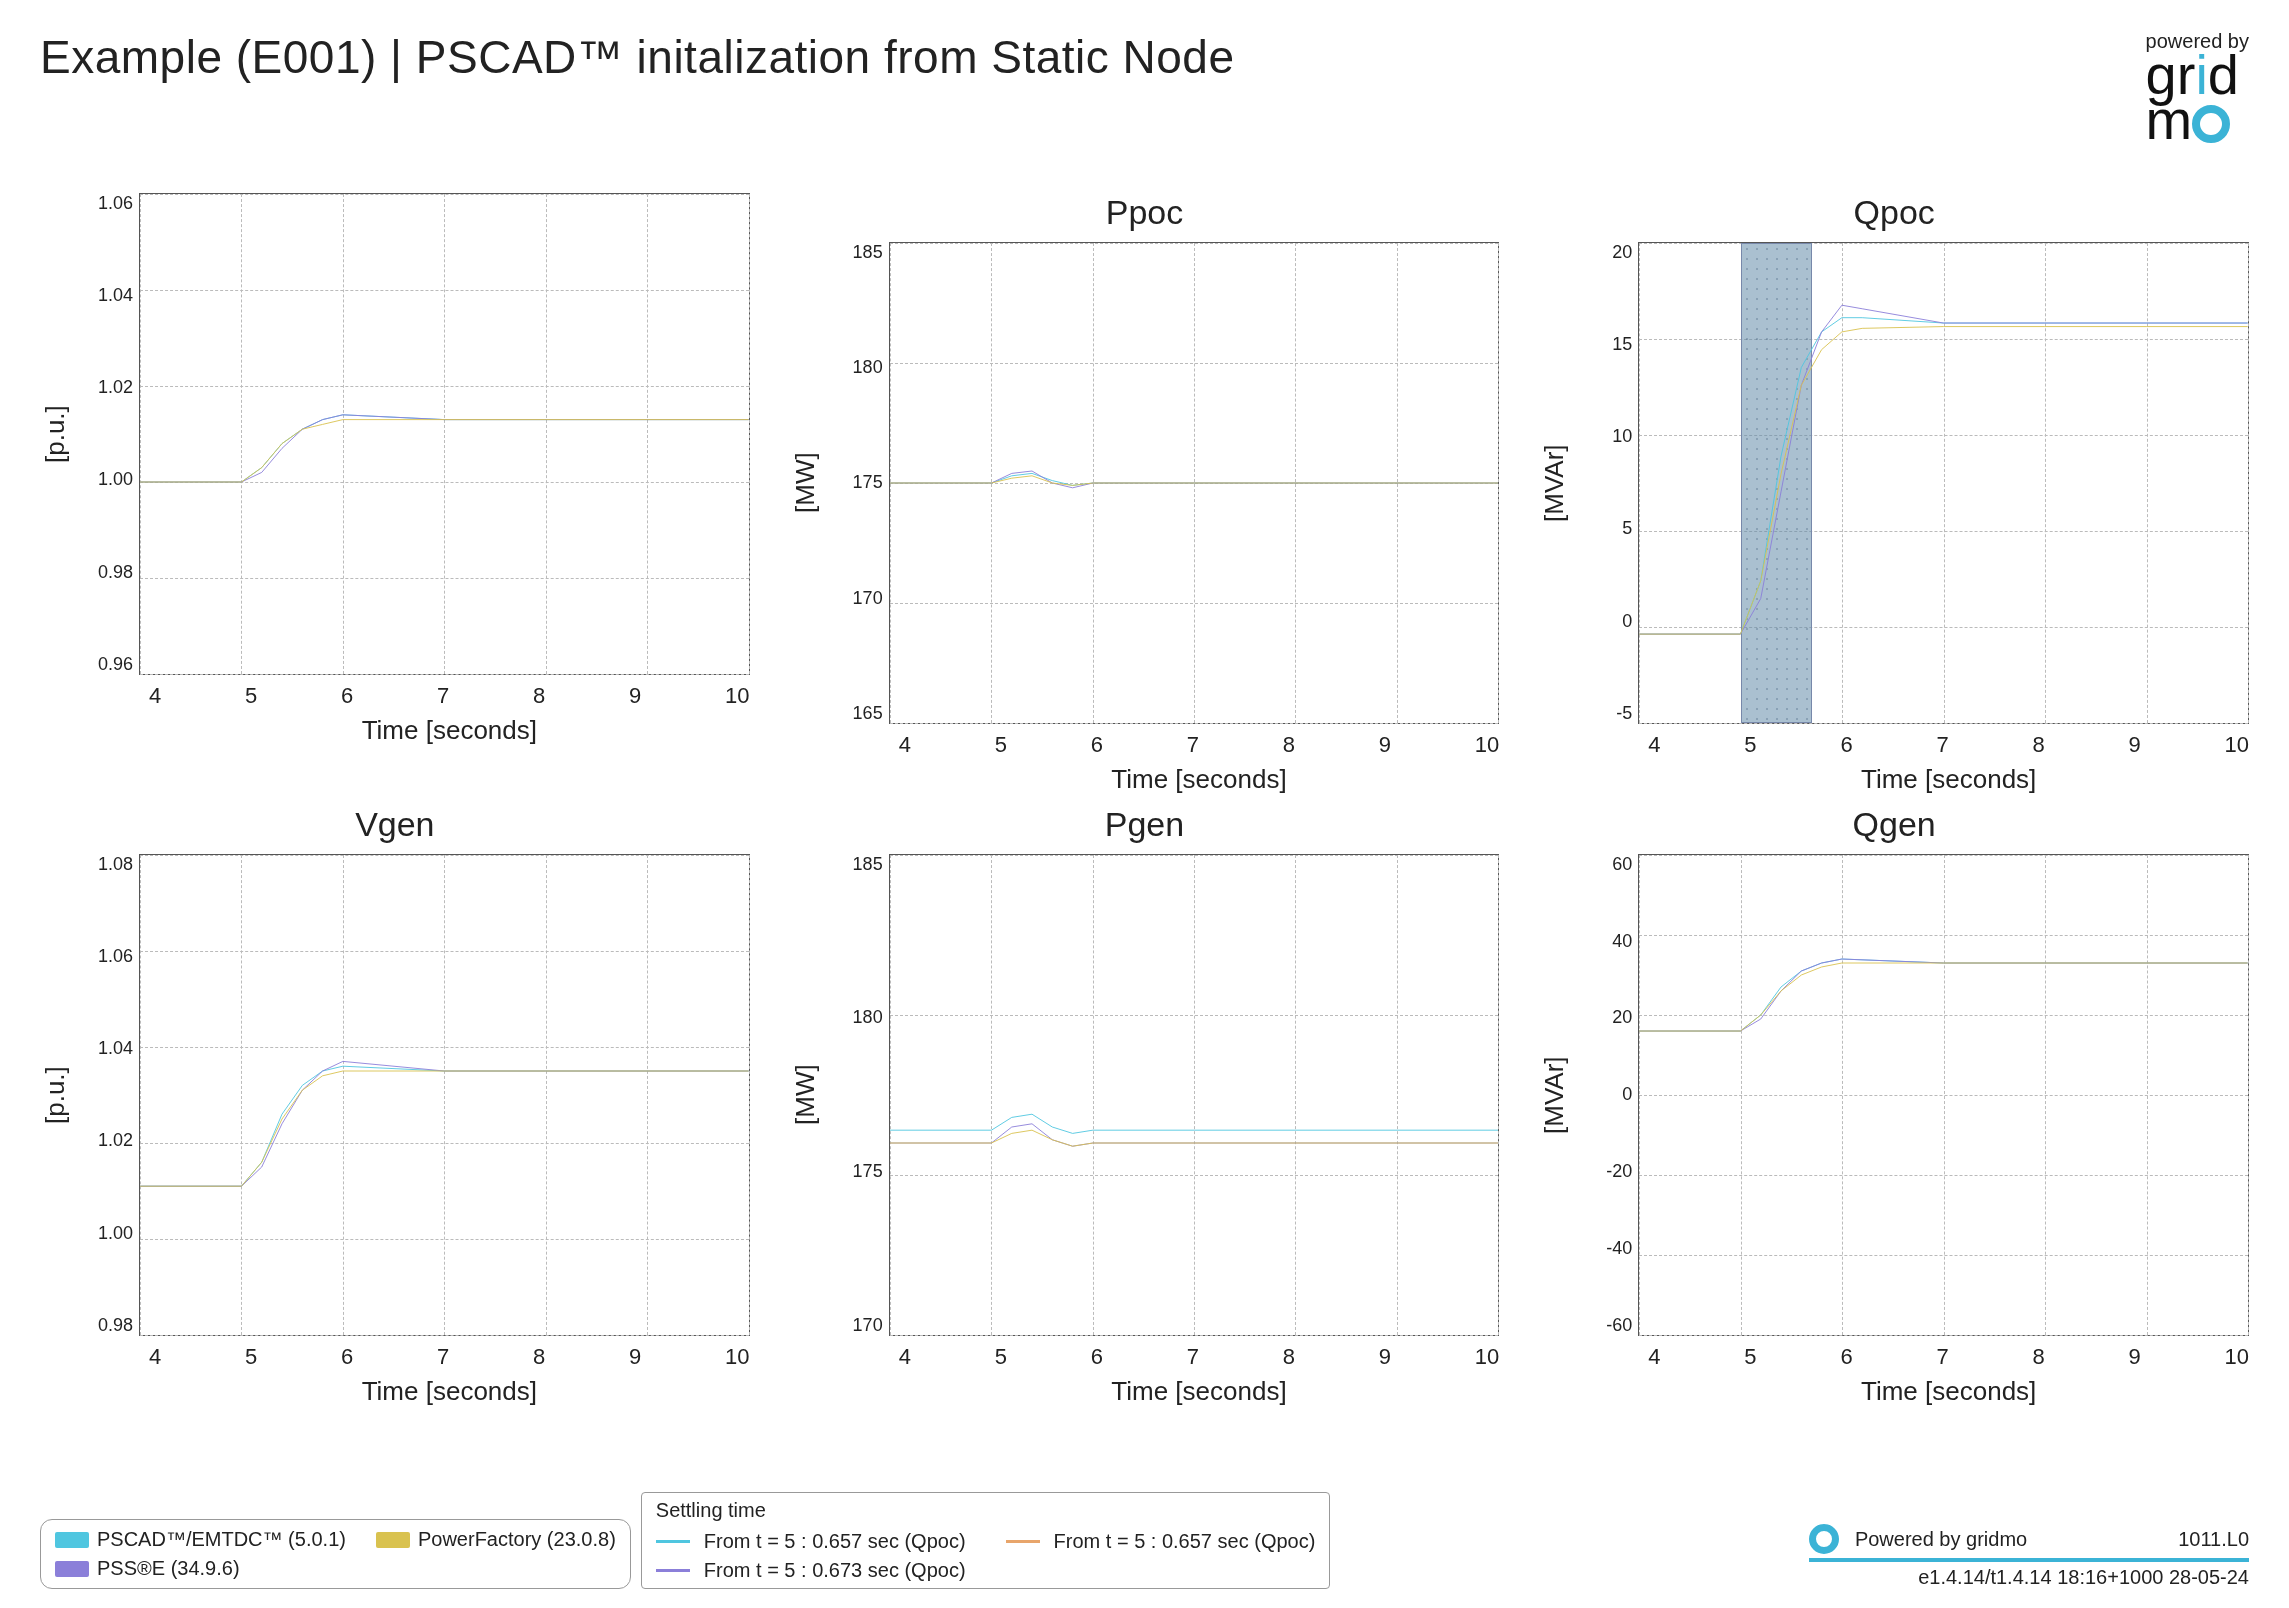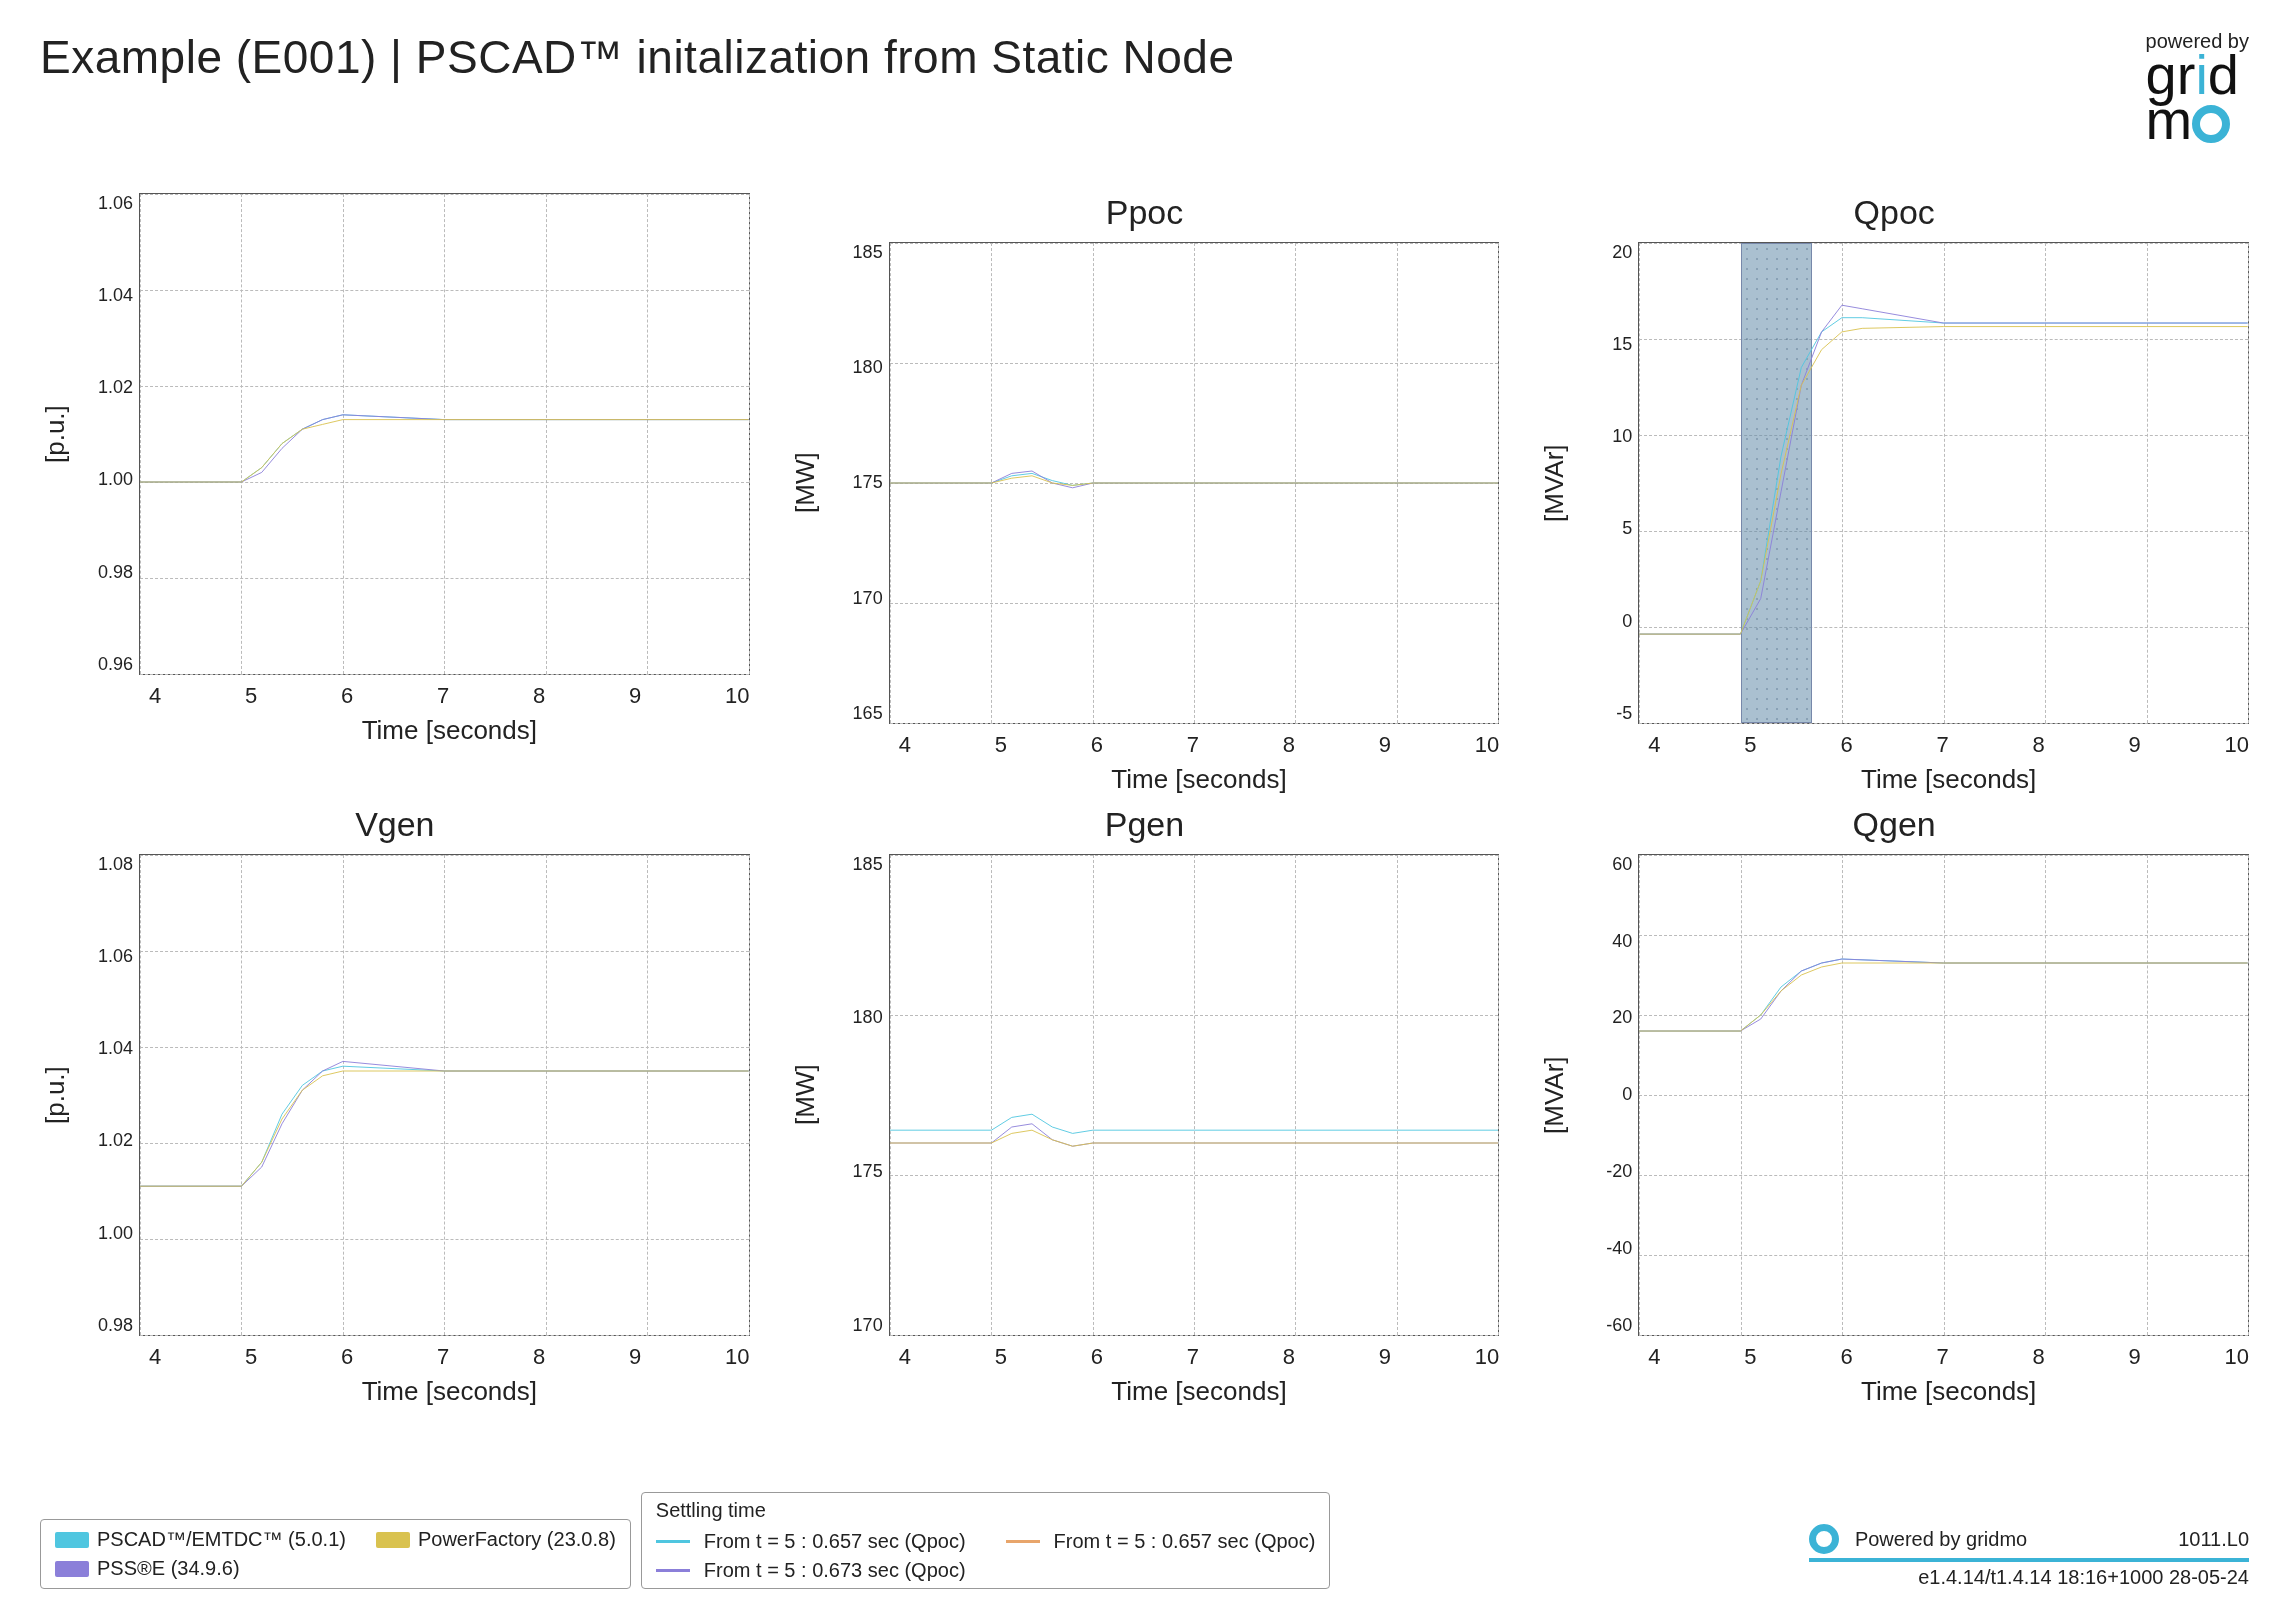--- a/index.html
+++ b/index.html
@@ -50,21 +50,21 @@
     position:absolute; top:0; bottom:0; background:rgba(100,140,170,0.55);
     background-image: radial-gradient(circle, rgba(60,90,120,0.3) 1.2px, transparent 1.2px);
     background-size: 10px 10px; border:1px solid #78a;
   }
   svg.curves { position:absolute; inset:0; width:100%; height:100%; }
   .xaxis { display:flex; justify-content:space-between; font-size:22px; color:#222;
     margin-left:109px; margin-top:8px; }
   .xlabel { text-align:center; font-size:26px; color:#222; margin-top:6px; margin-left:109px;}
   .footer { position:absolute; left:40px; right:40px; bottom:20px; display:flex; justify-content:space-between; align-items:flex-end; }
   .legend-box { display:flex; gap:10px; align-items:flex-end; }
-  .legend-main { border:1px solid #999; border-radius:4px; padding:8px 14px; display:flex; gap:30px; background:#fff;}
+  .legend-main { border:1px solid #999; border-radius:12px; padding:8px 14px; display:flex; gap:30px; background:#fff;}
   .legend-col { display:flex; flex-direction:column; gap:6px; }
   .legend-item { display:flex; align-items:center; gap:8px; font-size:20px; color:#222; }
   .swatch { width:34px; height:16px; border-radius:2px; }
   .legend-settle { border:1px solid #999; border-radius:4px; padding:6px 14px; background:#fff;
     display:flex; flex-direction:column; gap:8px; min-width:647px;}
   .legend-settle .title-row { font-size:20px; color:#222; }
   .legend-settle .row { display:flex; gap:40px; }
   .line-swatch { display:inline-block; width:34px; height:0; border-top:3px solid; vertical-align:middle; margin-right:6px;}
   .footer-right { text-align:right; font-size:20px; color:#222; }
   .footer-right .line1 { display:flex; align-items:center; justify-content:flex-end; gap:16px; border-bottom:4px solid #3bb3d6; padding-bottom:4px; margin-bottom:4px;}

